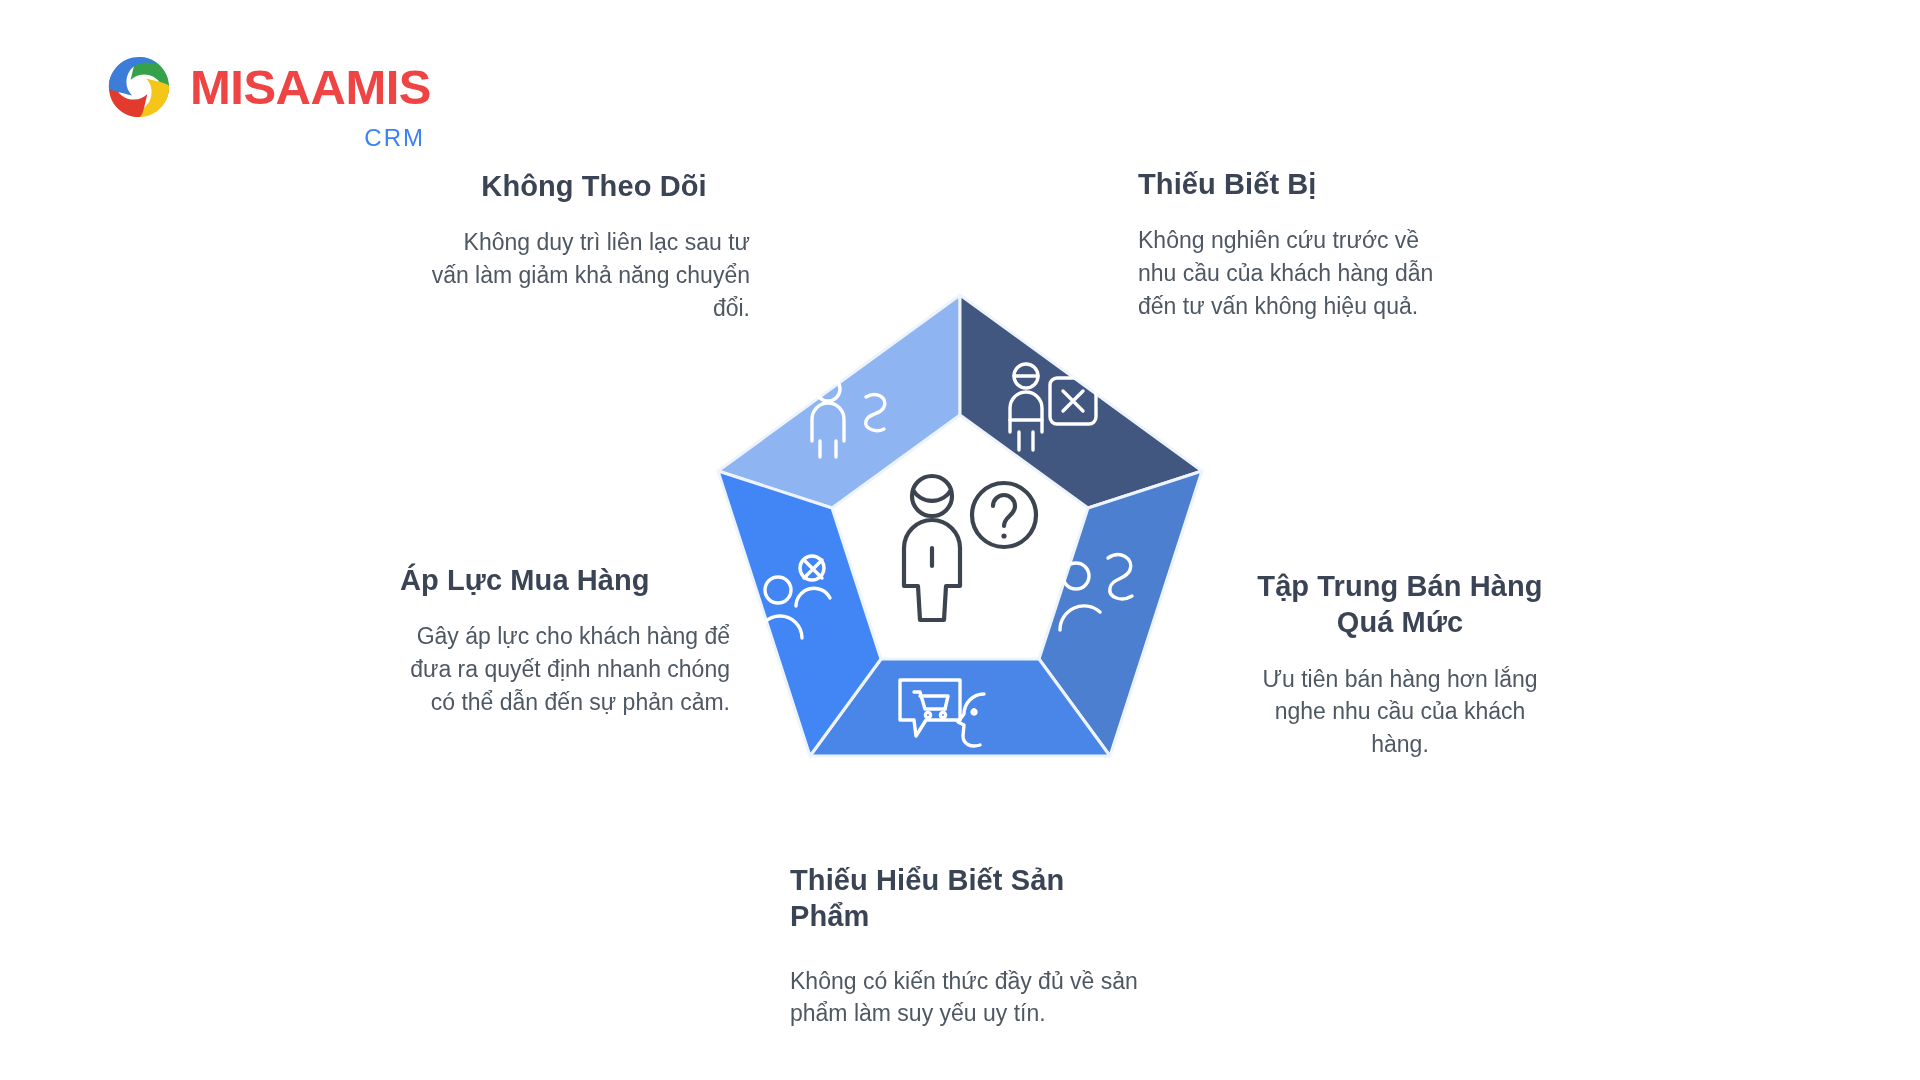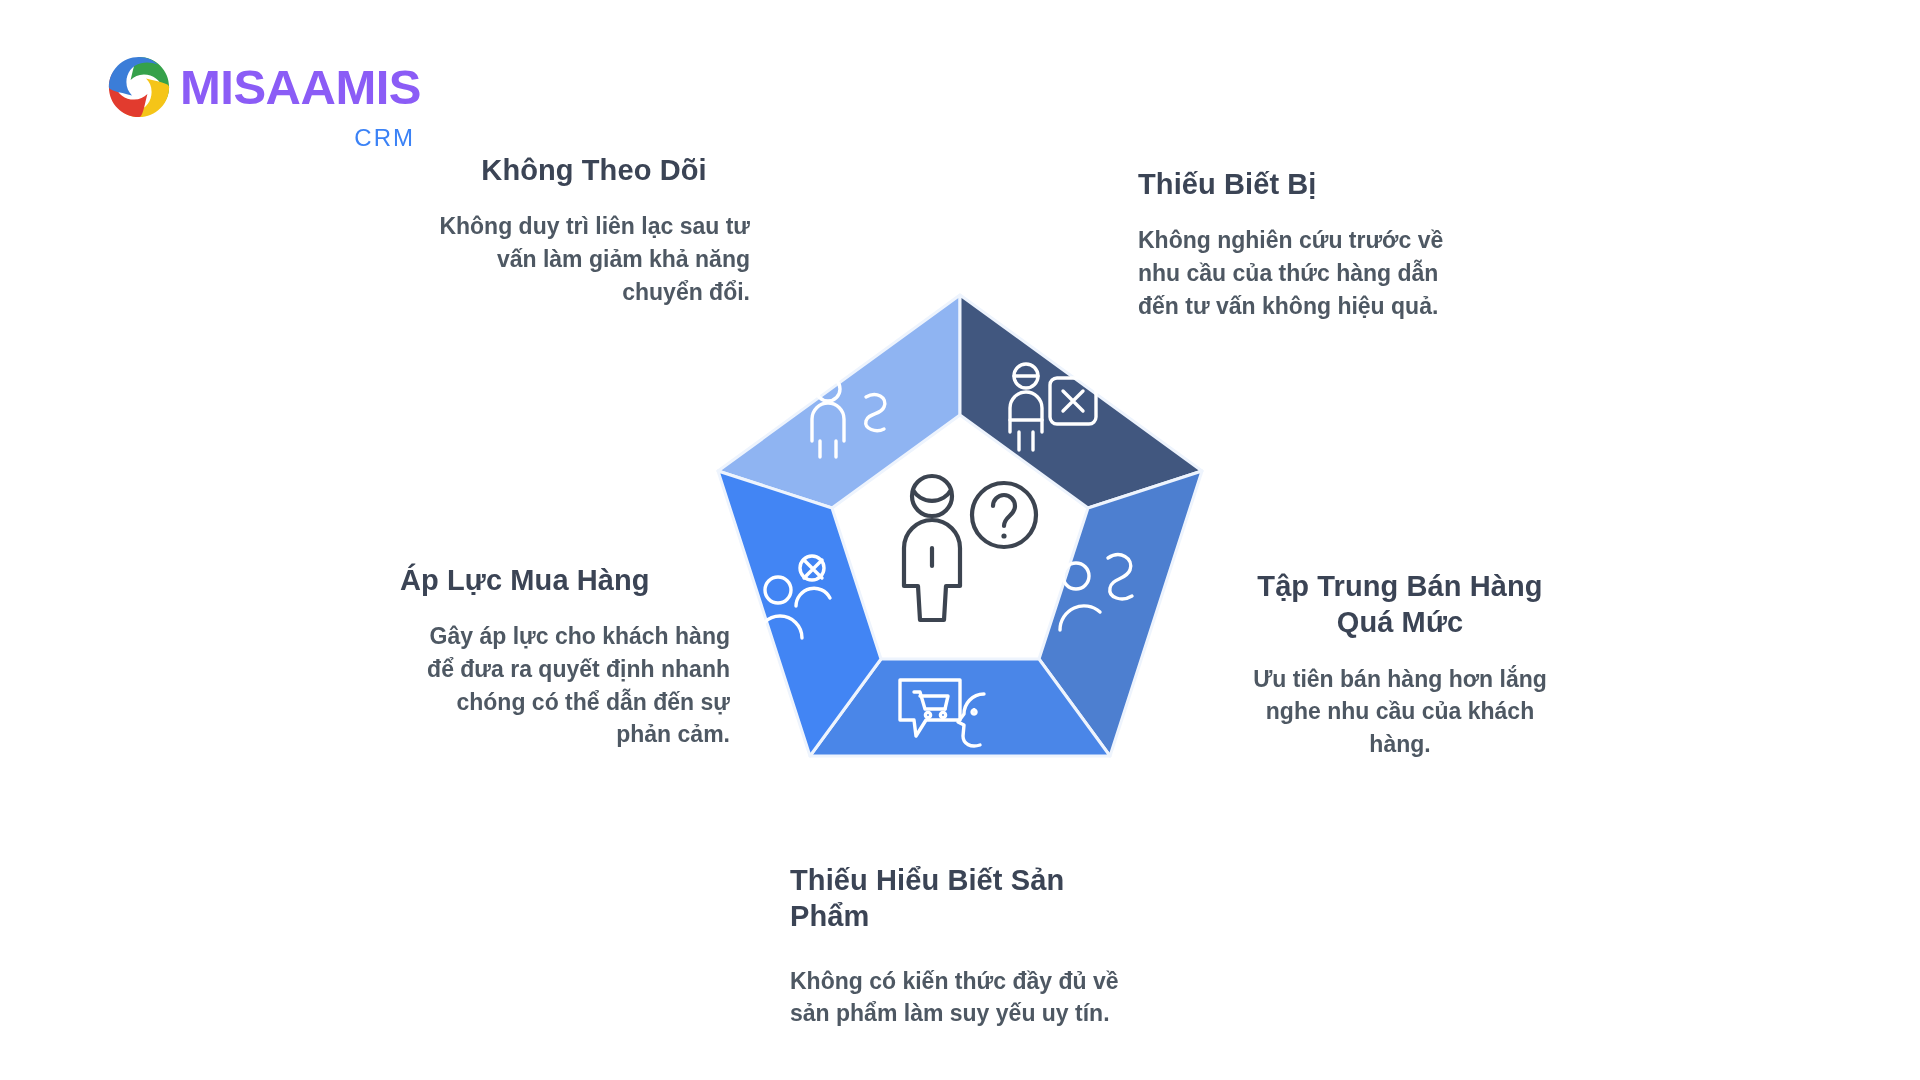--- a/index.html
+++ b/index.html
@@ -31,23 +31,23 @@
   }
   #logo-mark {
     width: 70px;
     height: 70px;
     flex: 0 0 70px;
   }
   #logo-wordmark {
     font-size: 49px;
     font-weight: bold;
     letter-spacing: -0.5px;
-    color: #8b5cf6;
+    color: #ef4444;
     line-height: 1;
-    margin-left: 6px;
+    margin-left: 16px;
     white-space: nowrap;
   }
   #logo-sub {
     font-size: 24px;
     font-weight: normal;
     letter-spacing: 2px;
     color: #3b82f6;
     margin-top: 2px;
     margin-right: 6px;
   }
@@ -70,24 +70,24 @@
     font-weight: bold;
     color: #3b4455;
     line-height: 1.25;
     letter-spacing: 0.1px;
   }
   .callout p {
     margin: 0;
     font-size: 23px;
     line-height: 1.42;
     color: #4e5863;
-    font-weight: bold;
-  }
-
-  #callout-0 { left: 430px; top: 152px; width: 320px; text-align: right; }
+    font-weight: normal;
+  }
+
+  #callout-0 { left: 430px; top: 168px; width: 320px; text-align: right; }
   #callout-0 h3 { text-align: center; margin-right: -8px; }
 
   #callout-1 { left: 1138px; top: 166px; width: 320px; text-align: left; }
 
   #callout-2 { left: 400px; top: 562px; width: 330px; text-align: right; }
   #callout-2 h3 { text-align: left; }
 
   #callout-3 { left: 1245px; top: 568px; width: 310px; text-align: center; }
 
   #callout-4 { left: 790px; top: 862px; width: 360px; text-align: left; }
@@ -182,21 +182,21 @@
   </svg>
 </div>
 
 <div class="callout" id="callout-0">
   <h3>Không Theo Dõi</h3>
   <p>Không duy trì liên lạc sau tư vấn làm giảm khả năng chuyển đổi.</p>
 </div>
 
 <div class="callout" id="callout-1">
   <h3>Thiếu Biết Bị</h3>
-  <p>Không nghiên cứu trước về nhu cầu của thức hàng dẫn đến tư vấn không hiệu quả.</p>
+  <p>Không nghiên cứu trước về nhu cầu của khách hàng dẫn đến tư vấn không hiệu quả.</p>
 </div>
 
 <div class="callout" id="callout-2">
   <h3>Áp Lực Mua Hàng</h3>
   <p>Gây áp lực cho khách hàng để đưa ra quyết định nhanh chóng có thể dẫn đến sự phản cảm.</p>
 </div>
 
 <div class="callout" id="callout-3">
   <h3>Tập Trung Bán Hàng Quá Mức</h3>
   <p>Ưu tiên bán hàng hơn lắng nghe nhu cầu của khách hàng.</p>

